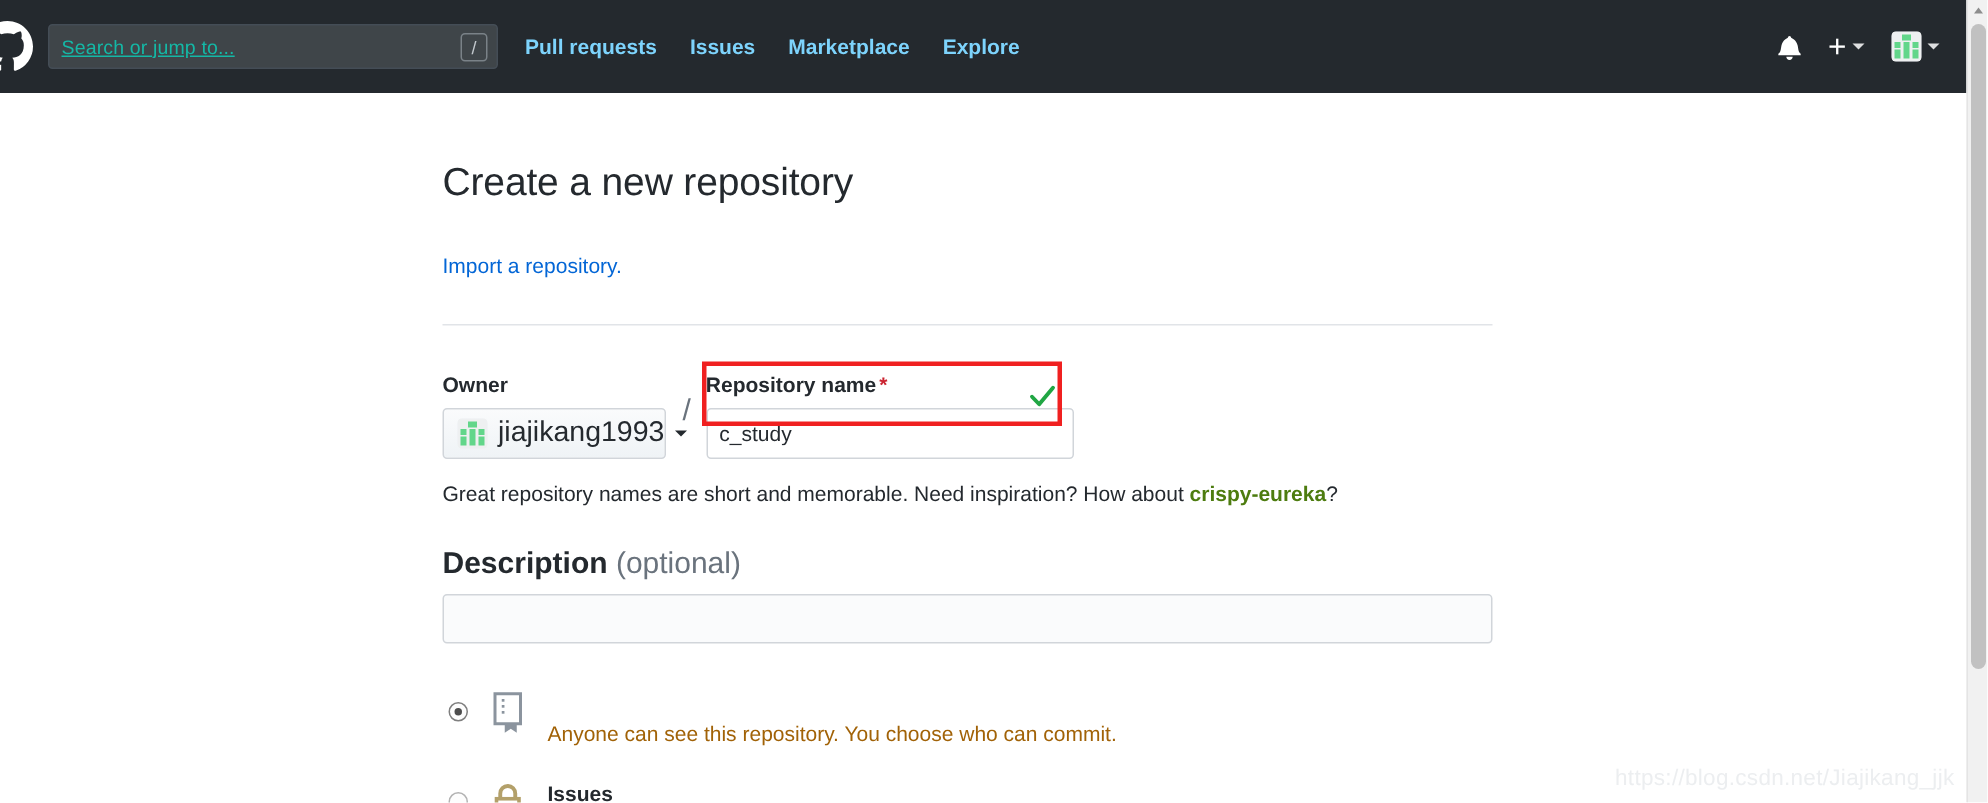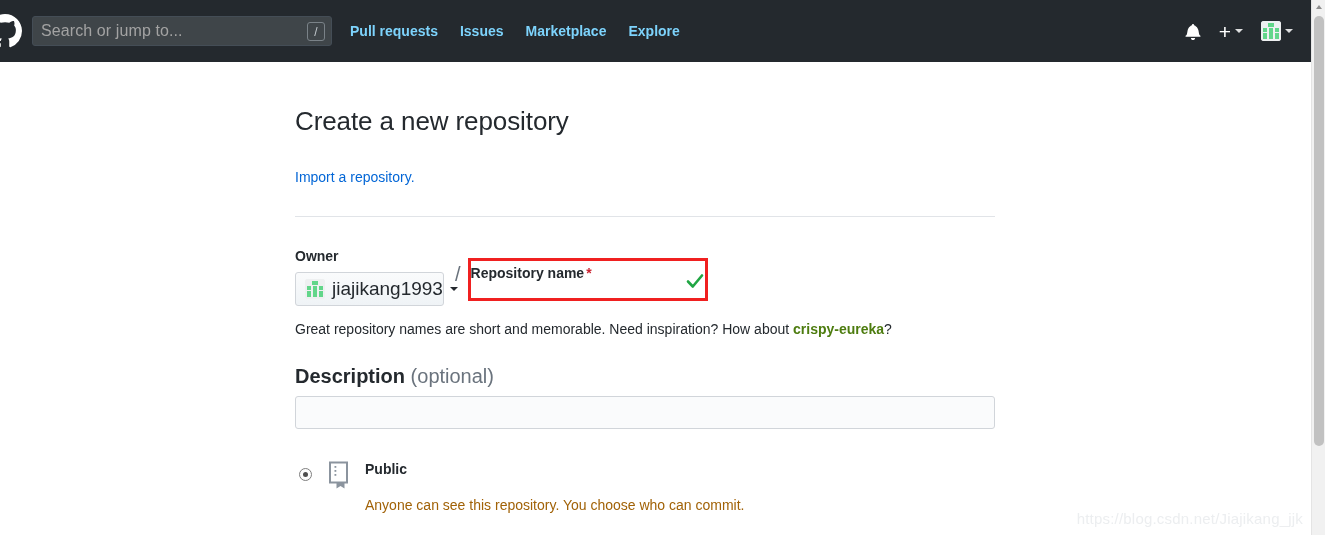--- a/index.html
+++ b/index.html
@@ -32,22 +32,23 @@
     position: relative;
     width: 300px; height: 30px;
     background: #3f4549;
     border: 1px solid #444d56;
     border-radius: 3px;
     display: flex; align-items: center;
     padding: 0 8px;
     margin-right: 18px;
   }
   .search-box .ph {
-    color: #a3a3a3; font-size: 16px;
+    color: #14b8a6; font-size: 13px;
     letter-spacing: .1px;
+    text-decoration: underline;
   }
   .slash-badge {
     position: absolute; right: 6px; top: 5px;
     width: 18px; height: 19px;
     border: 1px solid #7a8288;
     border-radius: 3px;
     color: #c2c8cd; font-size: 12px;
     display:flex; align-items:center; justify-content:center;
     font-family: "Liberation Sans", sans-serif;
   }
@@ -294,20 +295,21 @@
           <span class="owner-caret"></span>
         </div>
       </div>
 
       <div class="slash-sep">/</div>
 
       <div class="repo-col">
         <label class="field-label">
           <span>Repository name</span><span class="req-star">*</span>
         </label>
+        <input class="repo-input" type="text" value="c_study" style="">
         <span class="check-mark">
           <svg viewBox="0 0 18 18" width="18" height="18" aria-hidden="true">
             <path d="M2 9.5 L6.8 14.5 L16 3.5" stroke="#21a644" stroke-width="2.6" fill="none" stroke-linecap="round" stroke-linejoin="round"></path>
           </svg>
         </span>
         <span class="anno-box"></span>
       </div>
     </div>
 
     <div class="hint">
@@ -327,21 +329,20 @@
         <span class="vis-icon">
           <svg viewBox="0 0 26 30" width="26" height="30" aria-hidden="true">
             <rect x="4" y="1.5" width="17" height="20" fill="#ffffff" stroke="#8b949e" stroke-width="2"></rect>
             <rect x="8.5" y="5" width="1.8" height="1.8" fill="#8b949e"></rect>
             <rect x="8.5" y="9" width="1.8" height="1.8" fill="#8b949e"></rect>
             <rect x="8.5" y="13" width="1.8" height="1.8" fill="#8b949e"></rect>
             <path d="M10.5 21.5 h8 v6 l-4 -2.6 l-4 2.6 z" fill="#8b949e"></path>
           </svg>
         </span>
         <span class="vis-text">
-          <div class="vis-name">Public</div>
           <div class="vis-desc">Anyone can see this repository. You choose who can commit.</div>
         </span>
       </div>
 
       <div class="vis-option">
         <span class="radio"></span>
         <span class="vis-icon">
           <svg viewBox="0 0 26 30" width="26" height="30" aria-hidden="true">
             <path d="M7.5 12 v-4 a5 5 0 0 1 10 0 v4" fill="none" stroke="#b3a06a" stroke-width="2.6"></path>
             <rect x="5" y="11.5" width="15" height="15" fill="#ffffff" stroke="#b3a06a" stroke-width="2.4"></rect>

